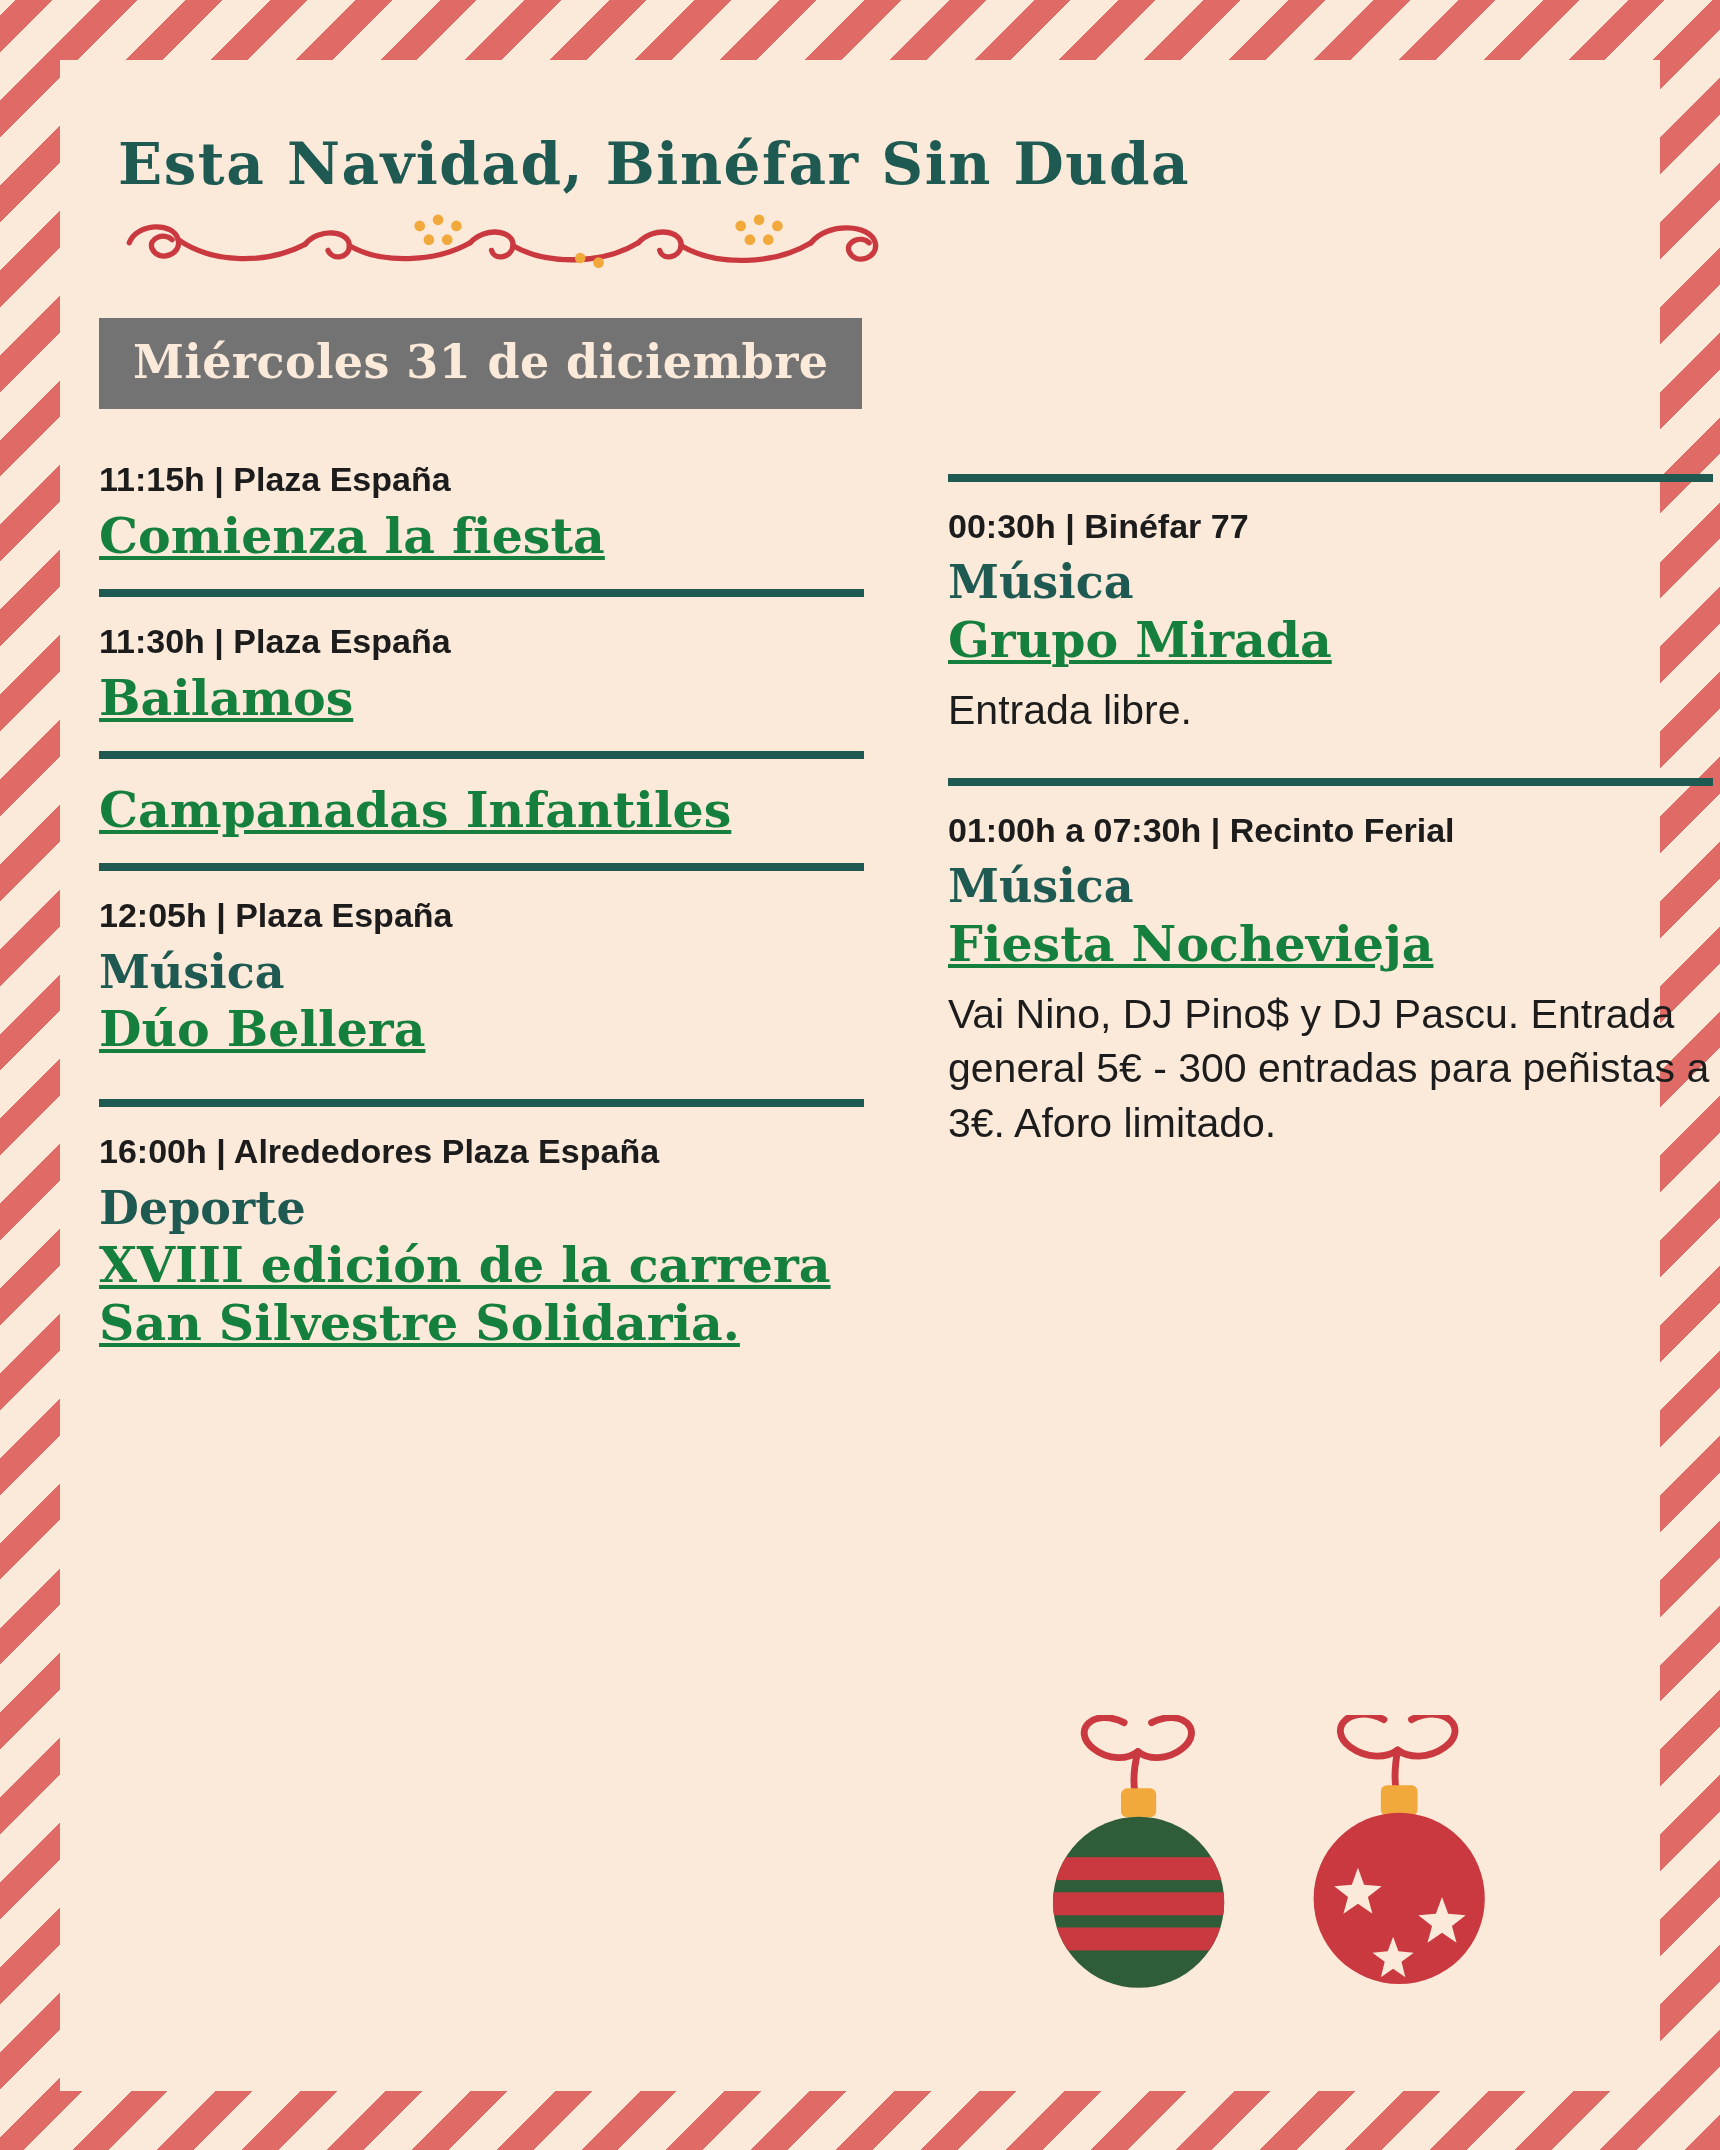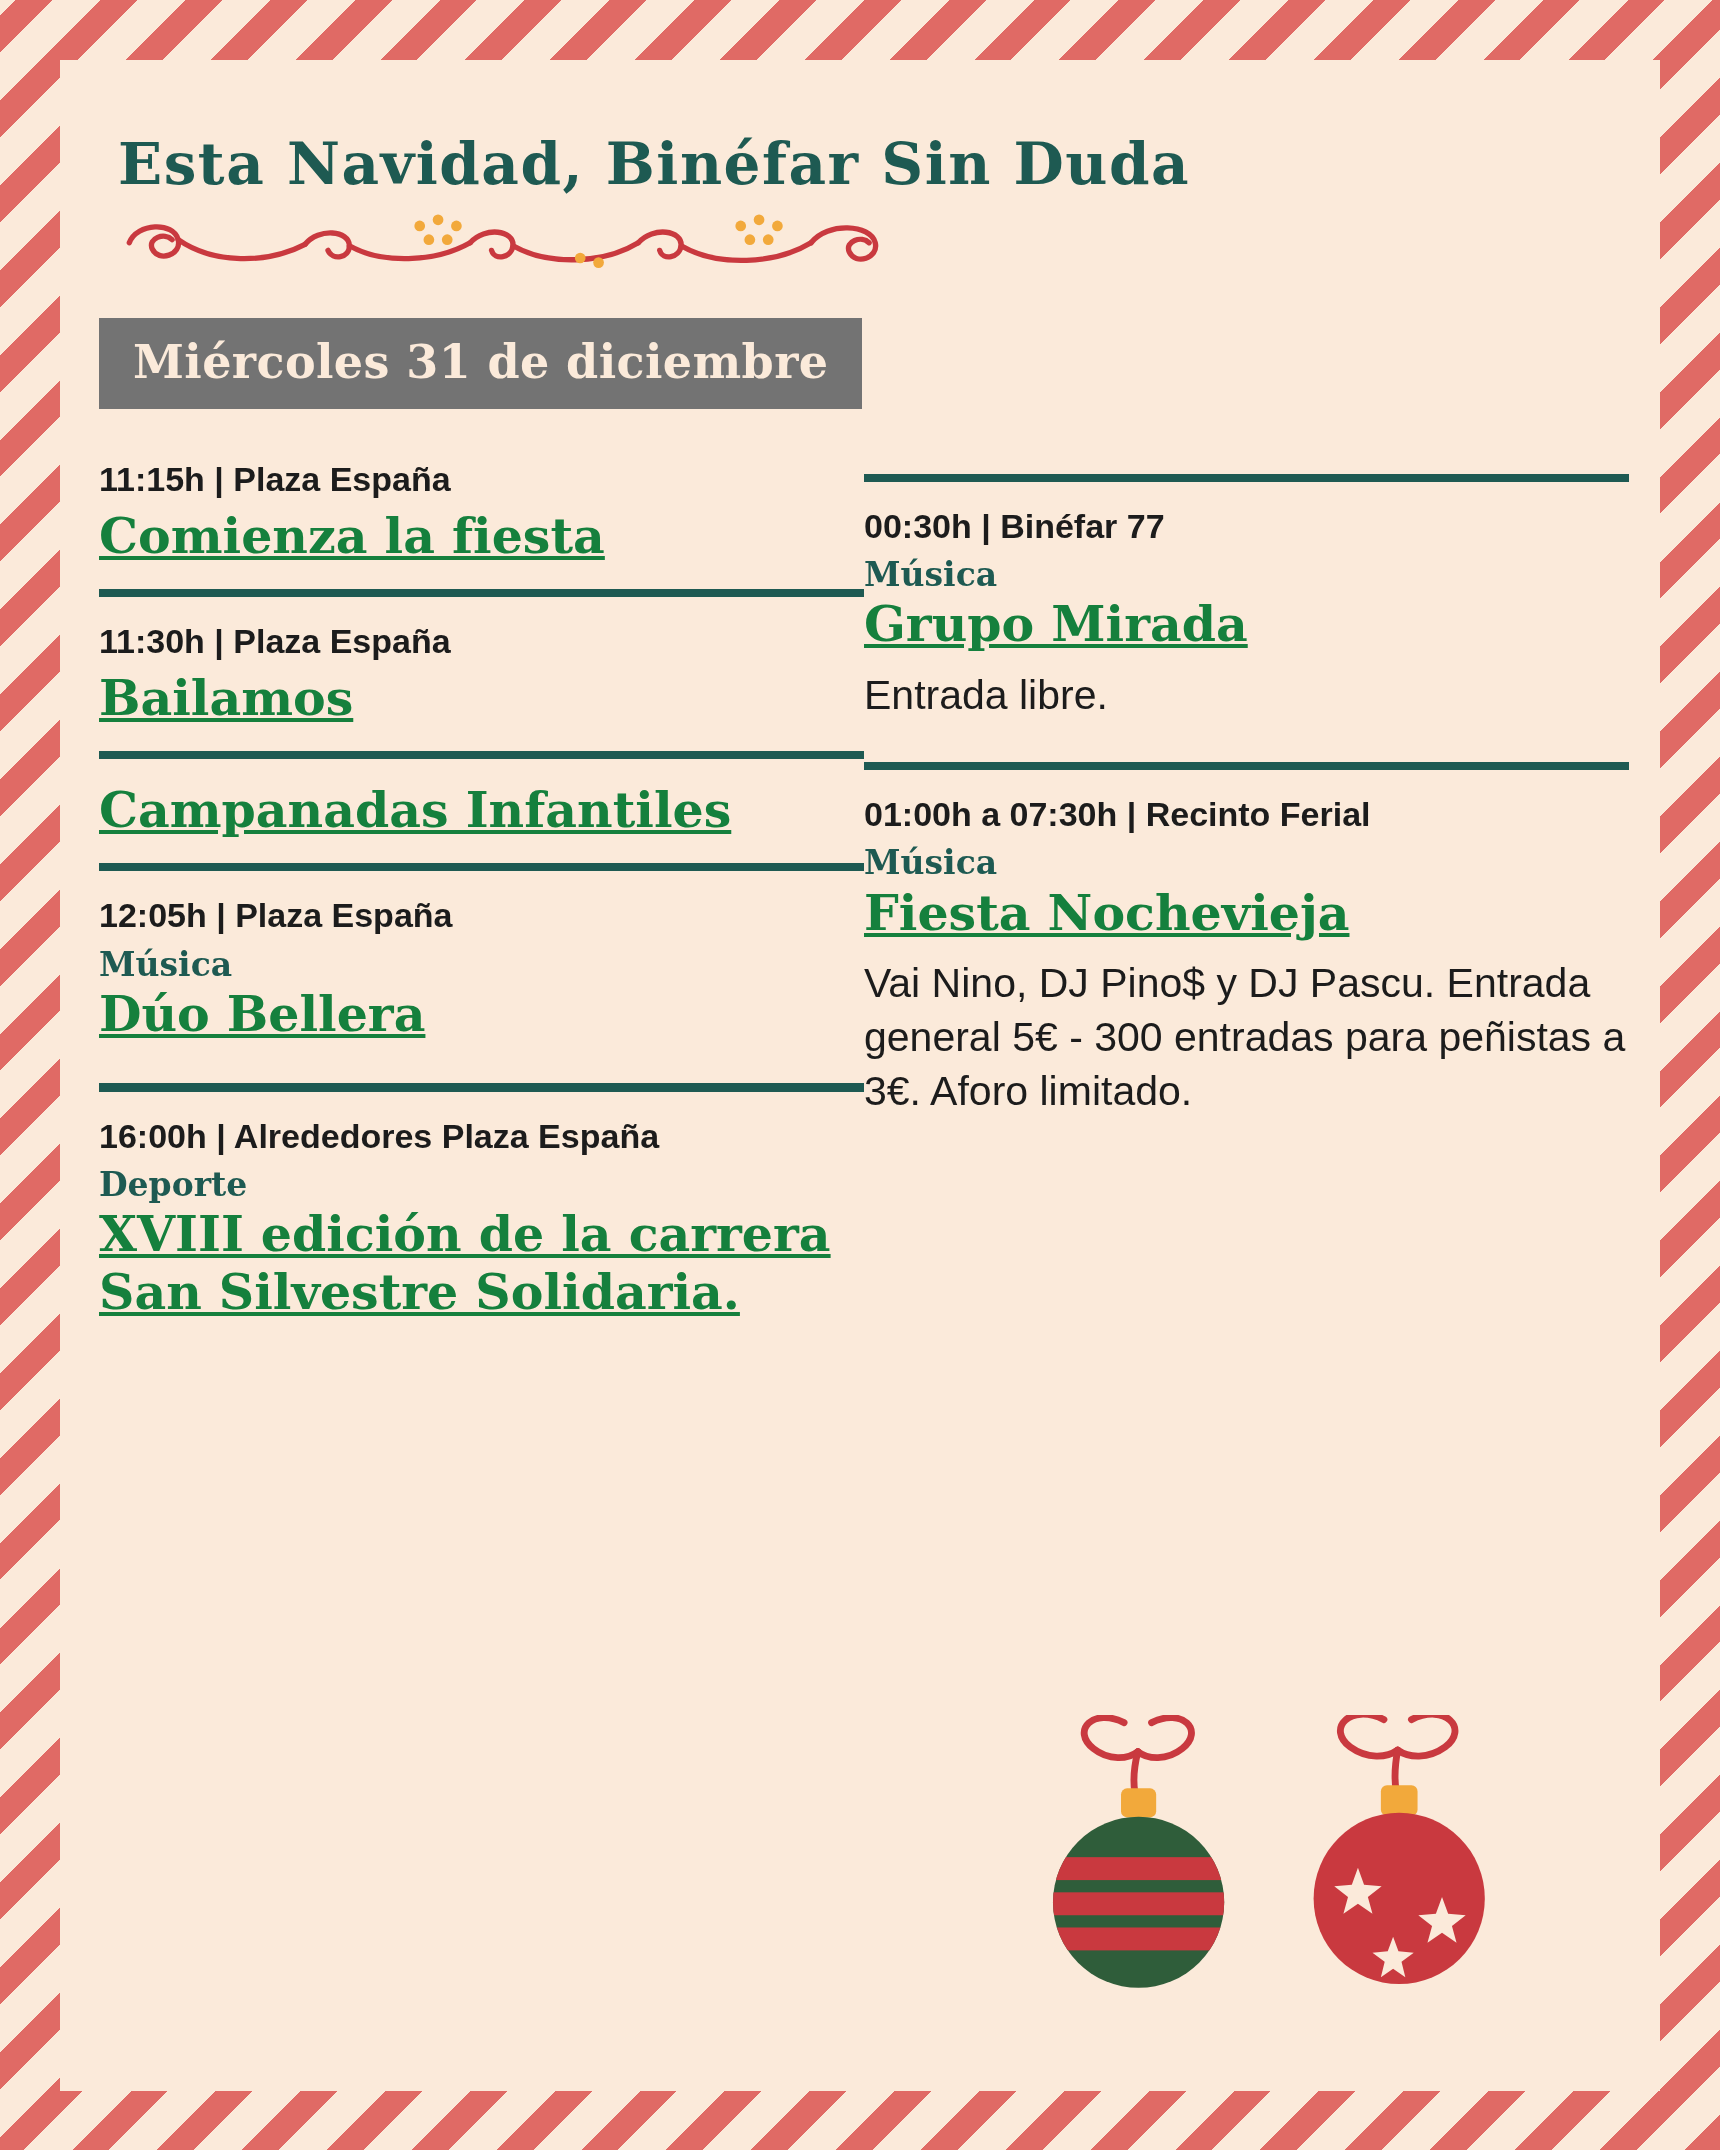--- a/index.html
+++ b/index.html
@@ -84,20 +84,21 @@
     font-weight: bold;
     font-size: 46px;
     color: #fbeada;
     letter-spacing: 0.4px;
     white-space: nowrap;
   }
 
   
   .columns {
     display: flex;
+    gap: 84px;
     margin-top: 49px;
   }
   .col {
     width: 765px;
   }
   .col-right {
     padding-top: 16px;
   }
 
   .rule {
@@ -117,21 +118,21 @@
     font-family: "Liberation Sans", sans-serif;
     font-weight: bold;
     font-size: 34px;
     color: #1c1c1c;
     line-height: 1.25;
     margin-bottom: 7.6px;
   }
   .event-category {
     font-family: "DejaVu Serif", serif;
     font-weight: bold;
-    font-size: 33px;
+    font-size: 46px;
     color: #1e5a52;
     line-height: 1.2;
     margin-bottom: 1.5px;
   }
   .event-title {
     font-family: "DejaVu Serif", serif;
     font-weight: bold;
     font-size: 49px;
     color: #15803d;
     line-height: 1.18;

